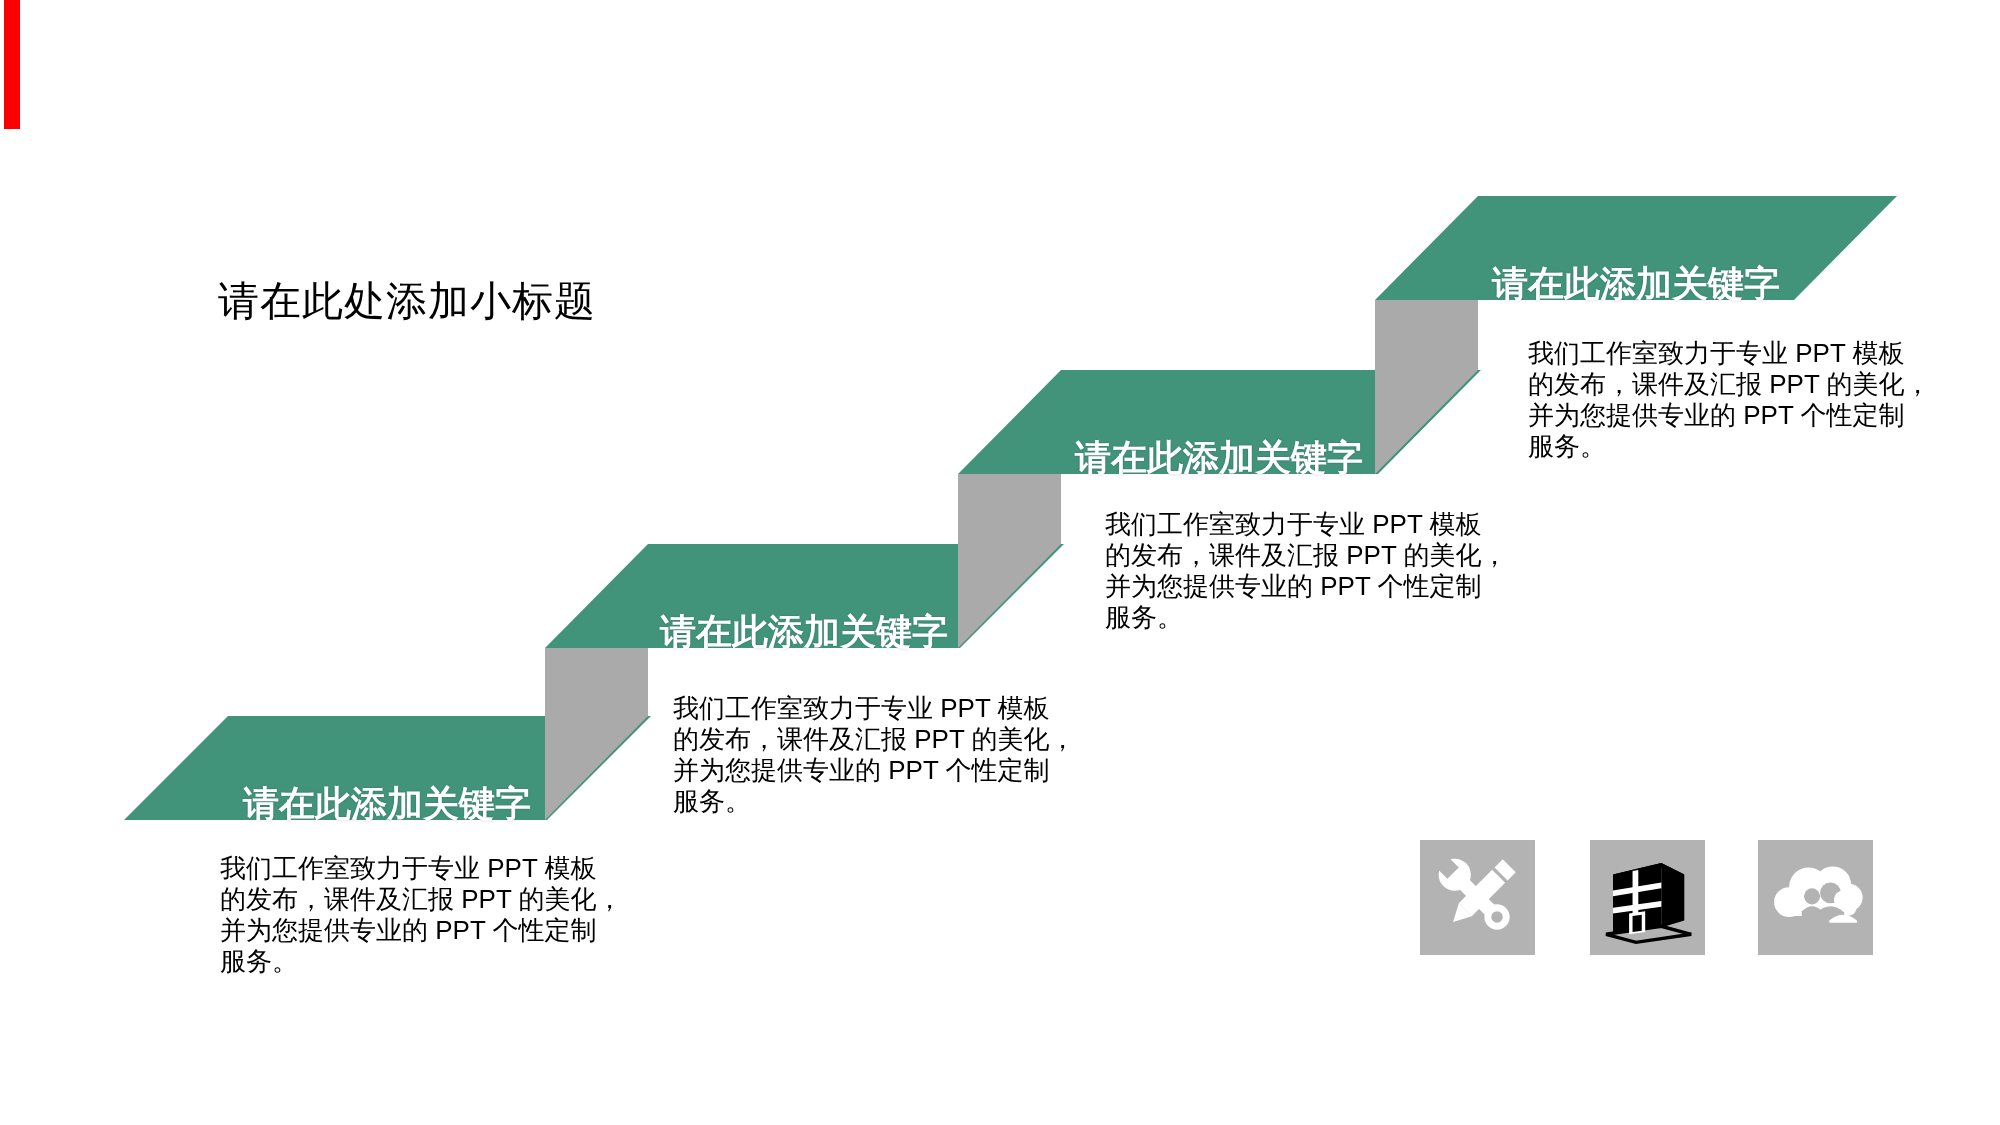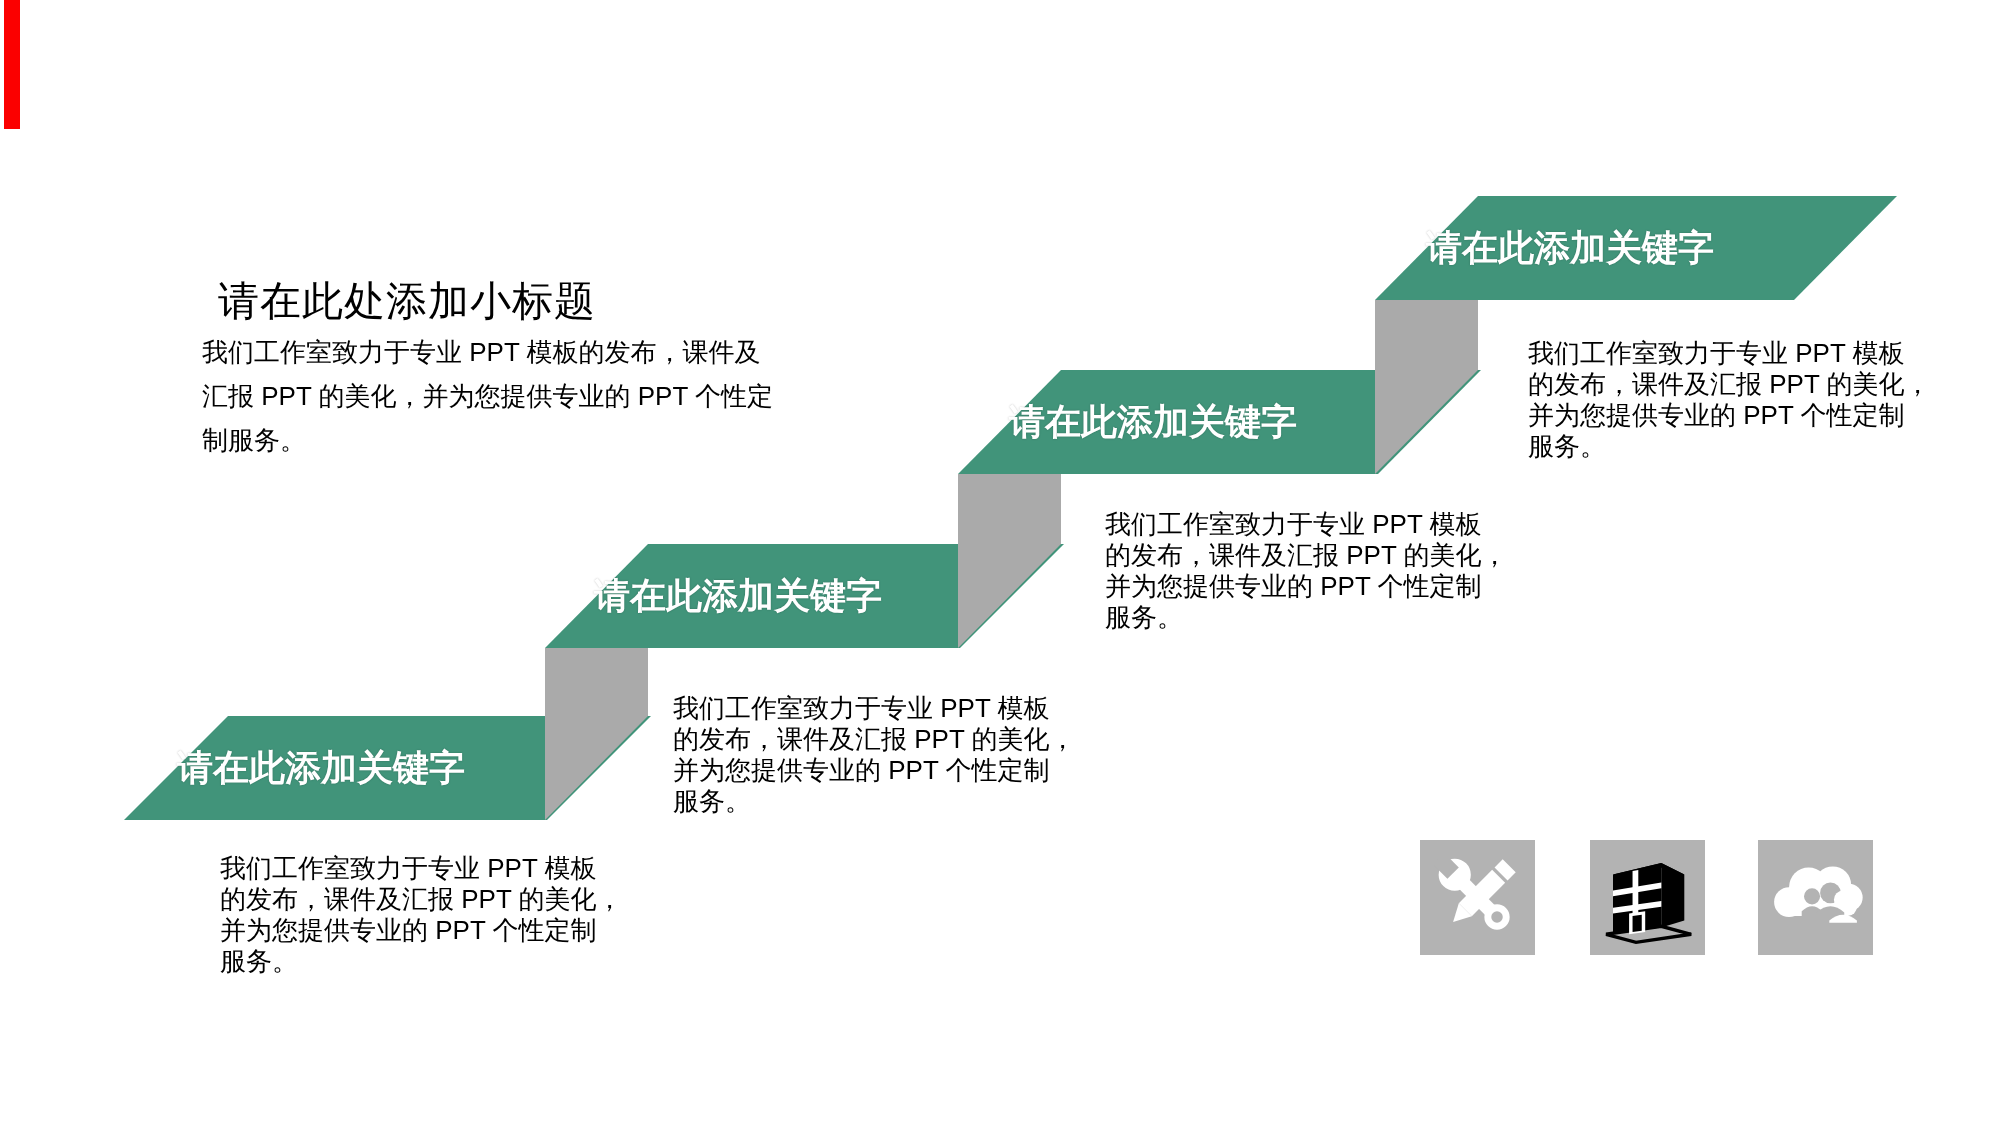--- a/index.html
+++ b/index.html
@@ -31,46 +31,44 @@
     font-size:26px;line-height:44px;color:var(--text-black);
     white-space:pre-line;
   }
   .stairs{
     position:absolute;left:0;top:0;width:2000px;height:1125px;
   }
   .stairs .green{fill:var(--banner-green);}
   .stairs .gray{fill:var(--connector-gray);}
   .banner-label{
     position:absolute;width:420px;height:54px;line-height:54px;
-    text-align:left;font-size:36px;font-weight:bold;color:#ffffff;
+    text-align:center;font-size:36px;font-weight:bold;color:#ffffff;
     text-shadow:0 0 2px rgba(0,0,0,0.25);
     white-space:nowrap;
+    margin-top:36px;
   }
   .step-desc{
     position:absolute;width:440px;
     font-size:26px;line-height:31px;color:var(--text-black);
     white-space:pre-line;
   }
   .icon-tile{
     position:absolute;width:115px;height:115px;top:840px;
     background:var(--icon-tile-gray);
   }
   .icon-tile svg{width:100%;height:100%;display:block;}
 </style>
 </head>
 <body>
 
 <div class="slide">
 
   <div class="red-bar"></div>
 
   <h1 class="title">请在此处添加小标题</h1>
-  <p class="intro">我们工作室致力于专业 PPT 模板的发布，课件及
-汇报 PPT 的美化，并为您提供专业的 PPT 个性定
-制服务。</p>
 
   <svg class="stairs" viewBox="0 0 2000 1125" aria-hidden="true">
     <polygon class="green" points="124,820 228,716 651,716 547,820"></polygon>
     <polygon class="gray" points="545,648 648,648 648,716 545,820"></polygon>
     <polygon class="green" points="545,648 648,544 1064,544 960,648"></polygon>
     <polygon class="gray" points="958,474 1061,474 1061,544 958,648"></polygon>
     <polygon class="green" points="958,474 1061,370 1481,370 1378,474"></polygon>
     <polygon class="gray" points="1375,300 1478,300 1478,370 1375,474"></polygon>
     <polygon class="green" points="1375,300 1478,196 1897,196 1794,300"></polygon>
   </svg>

